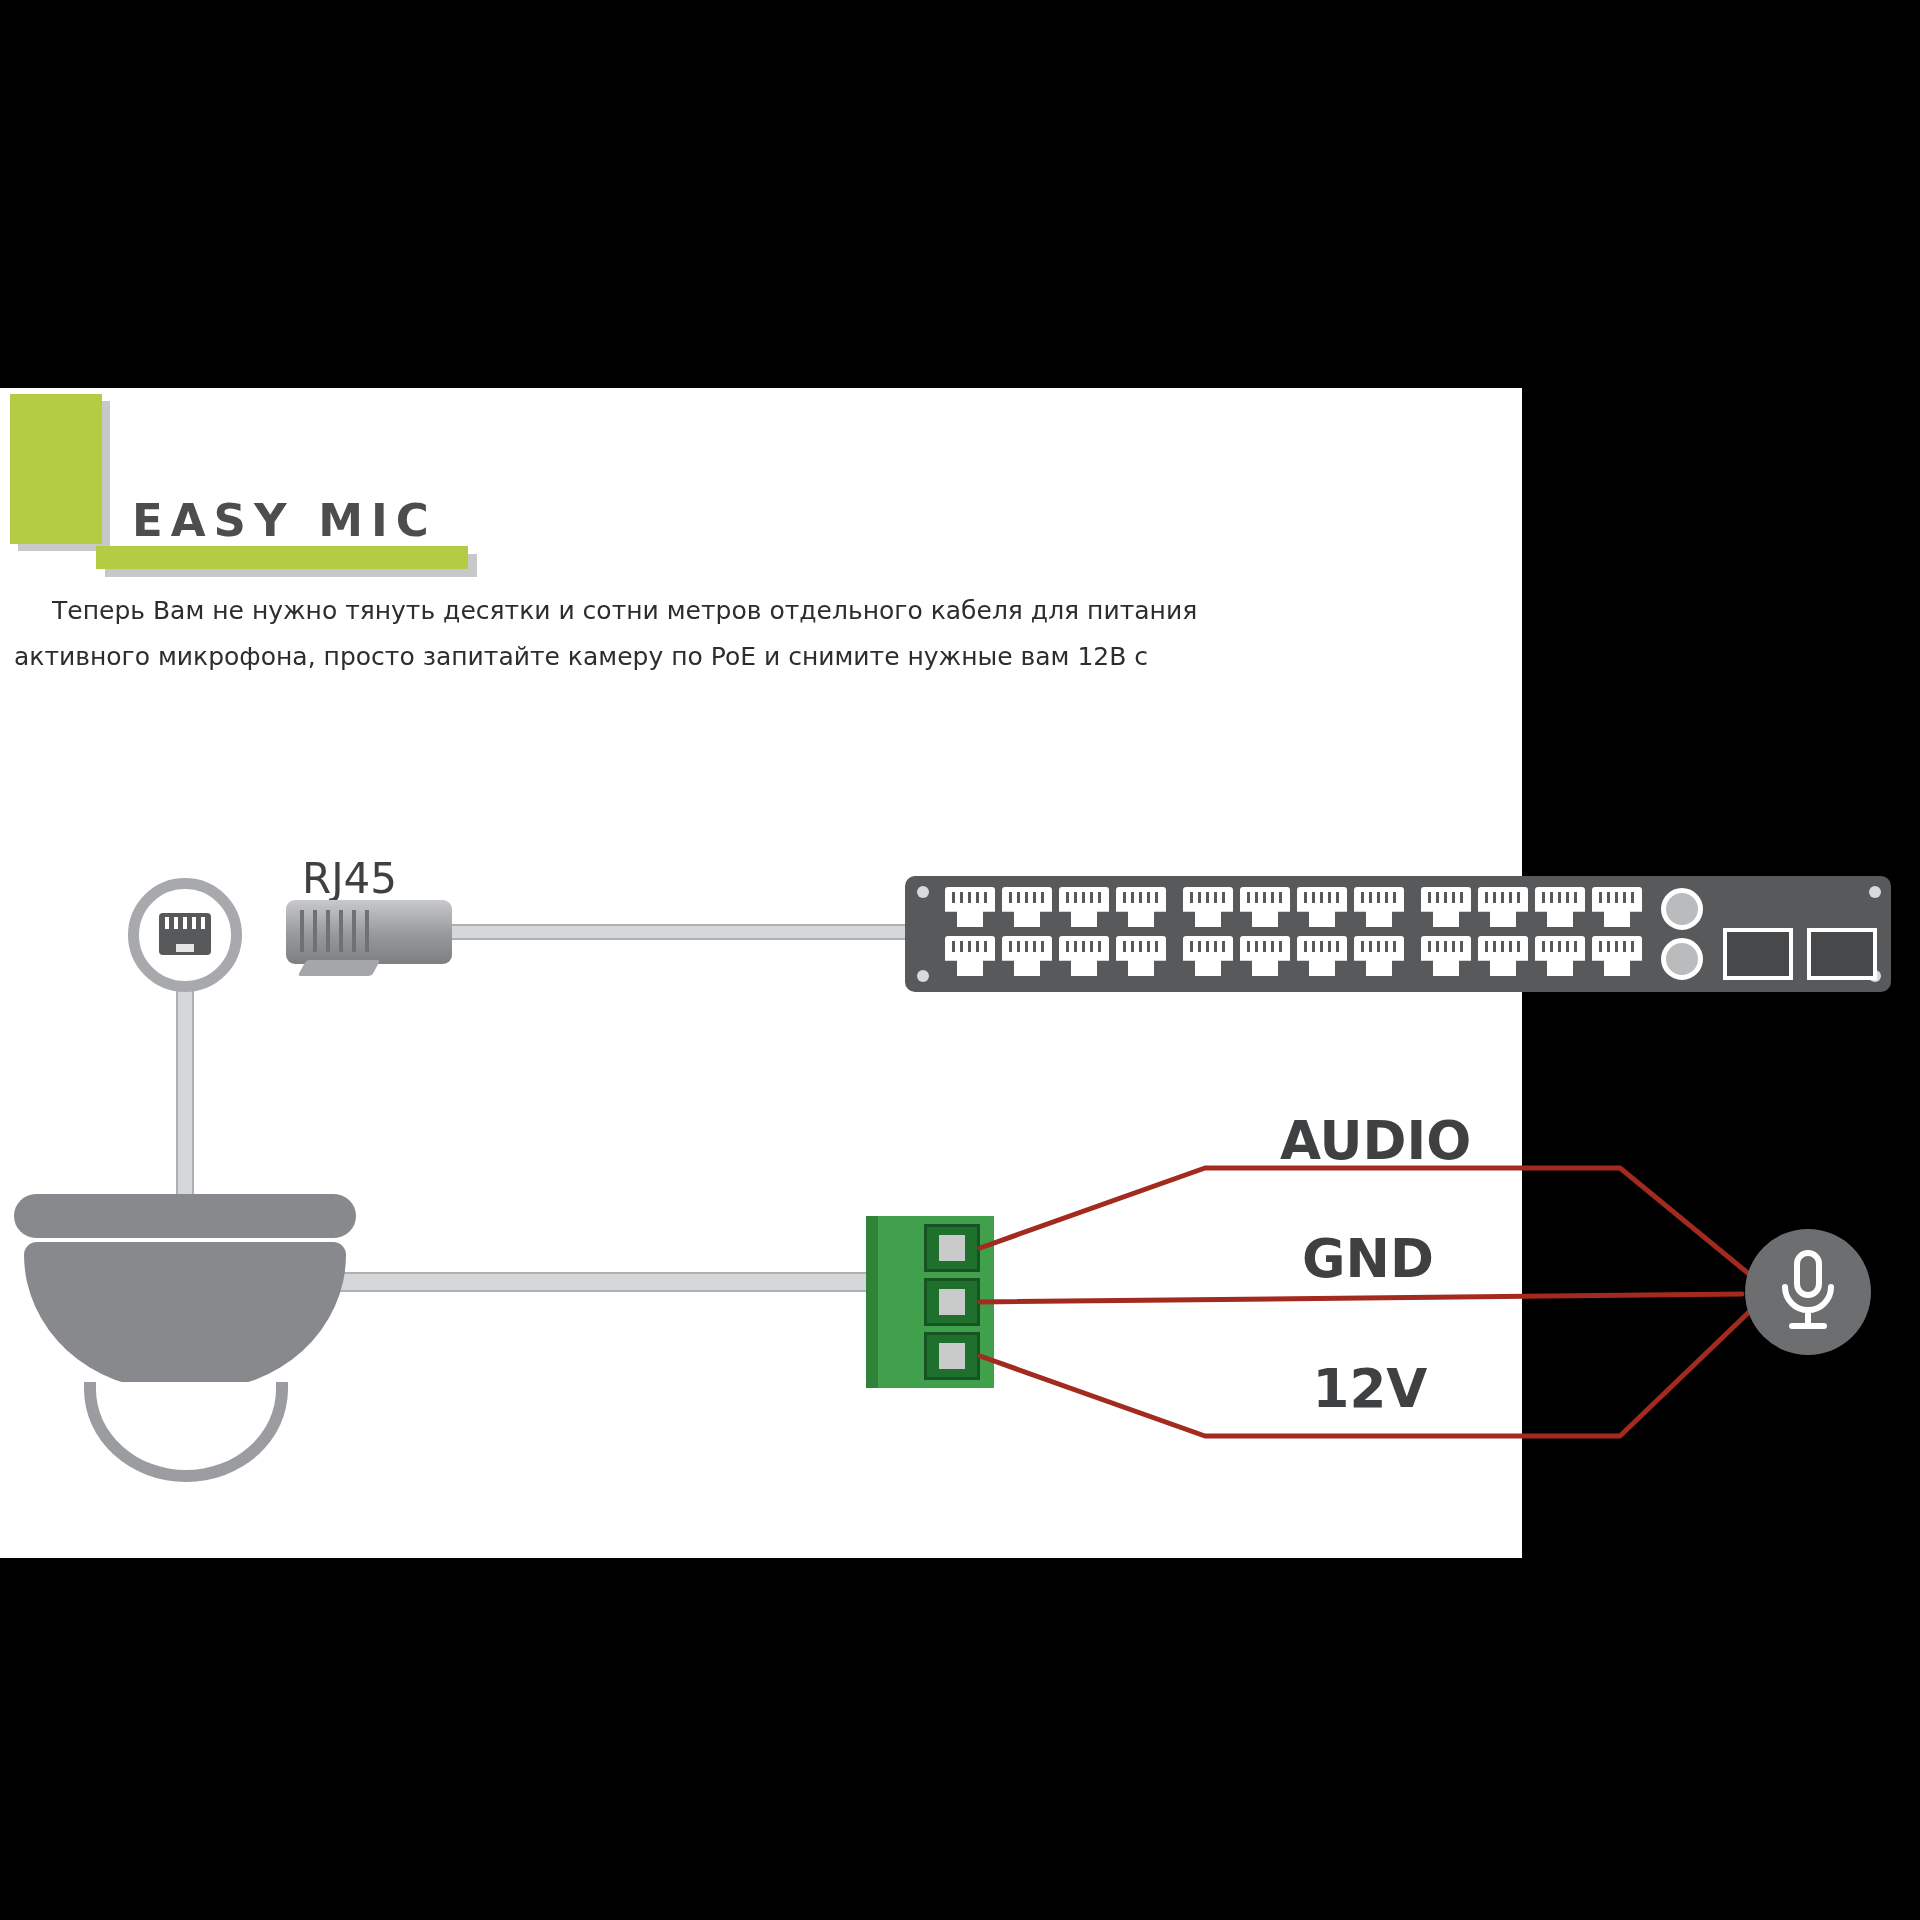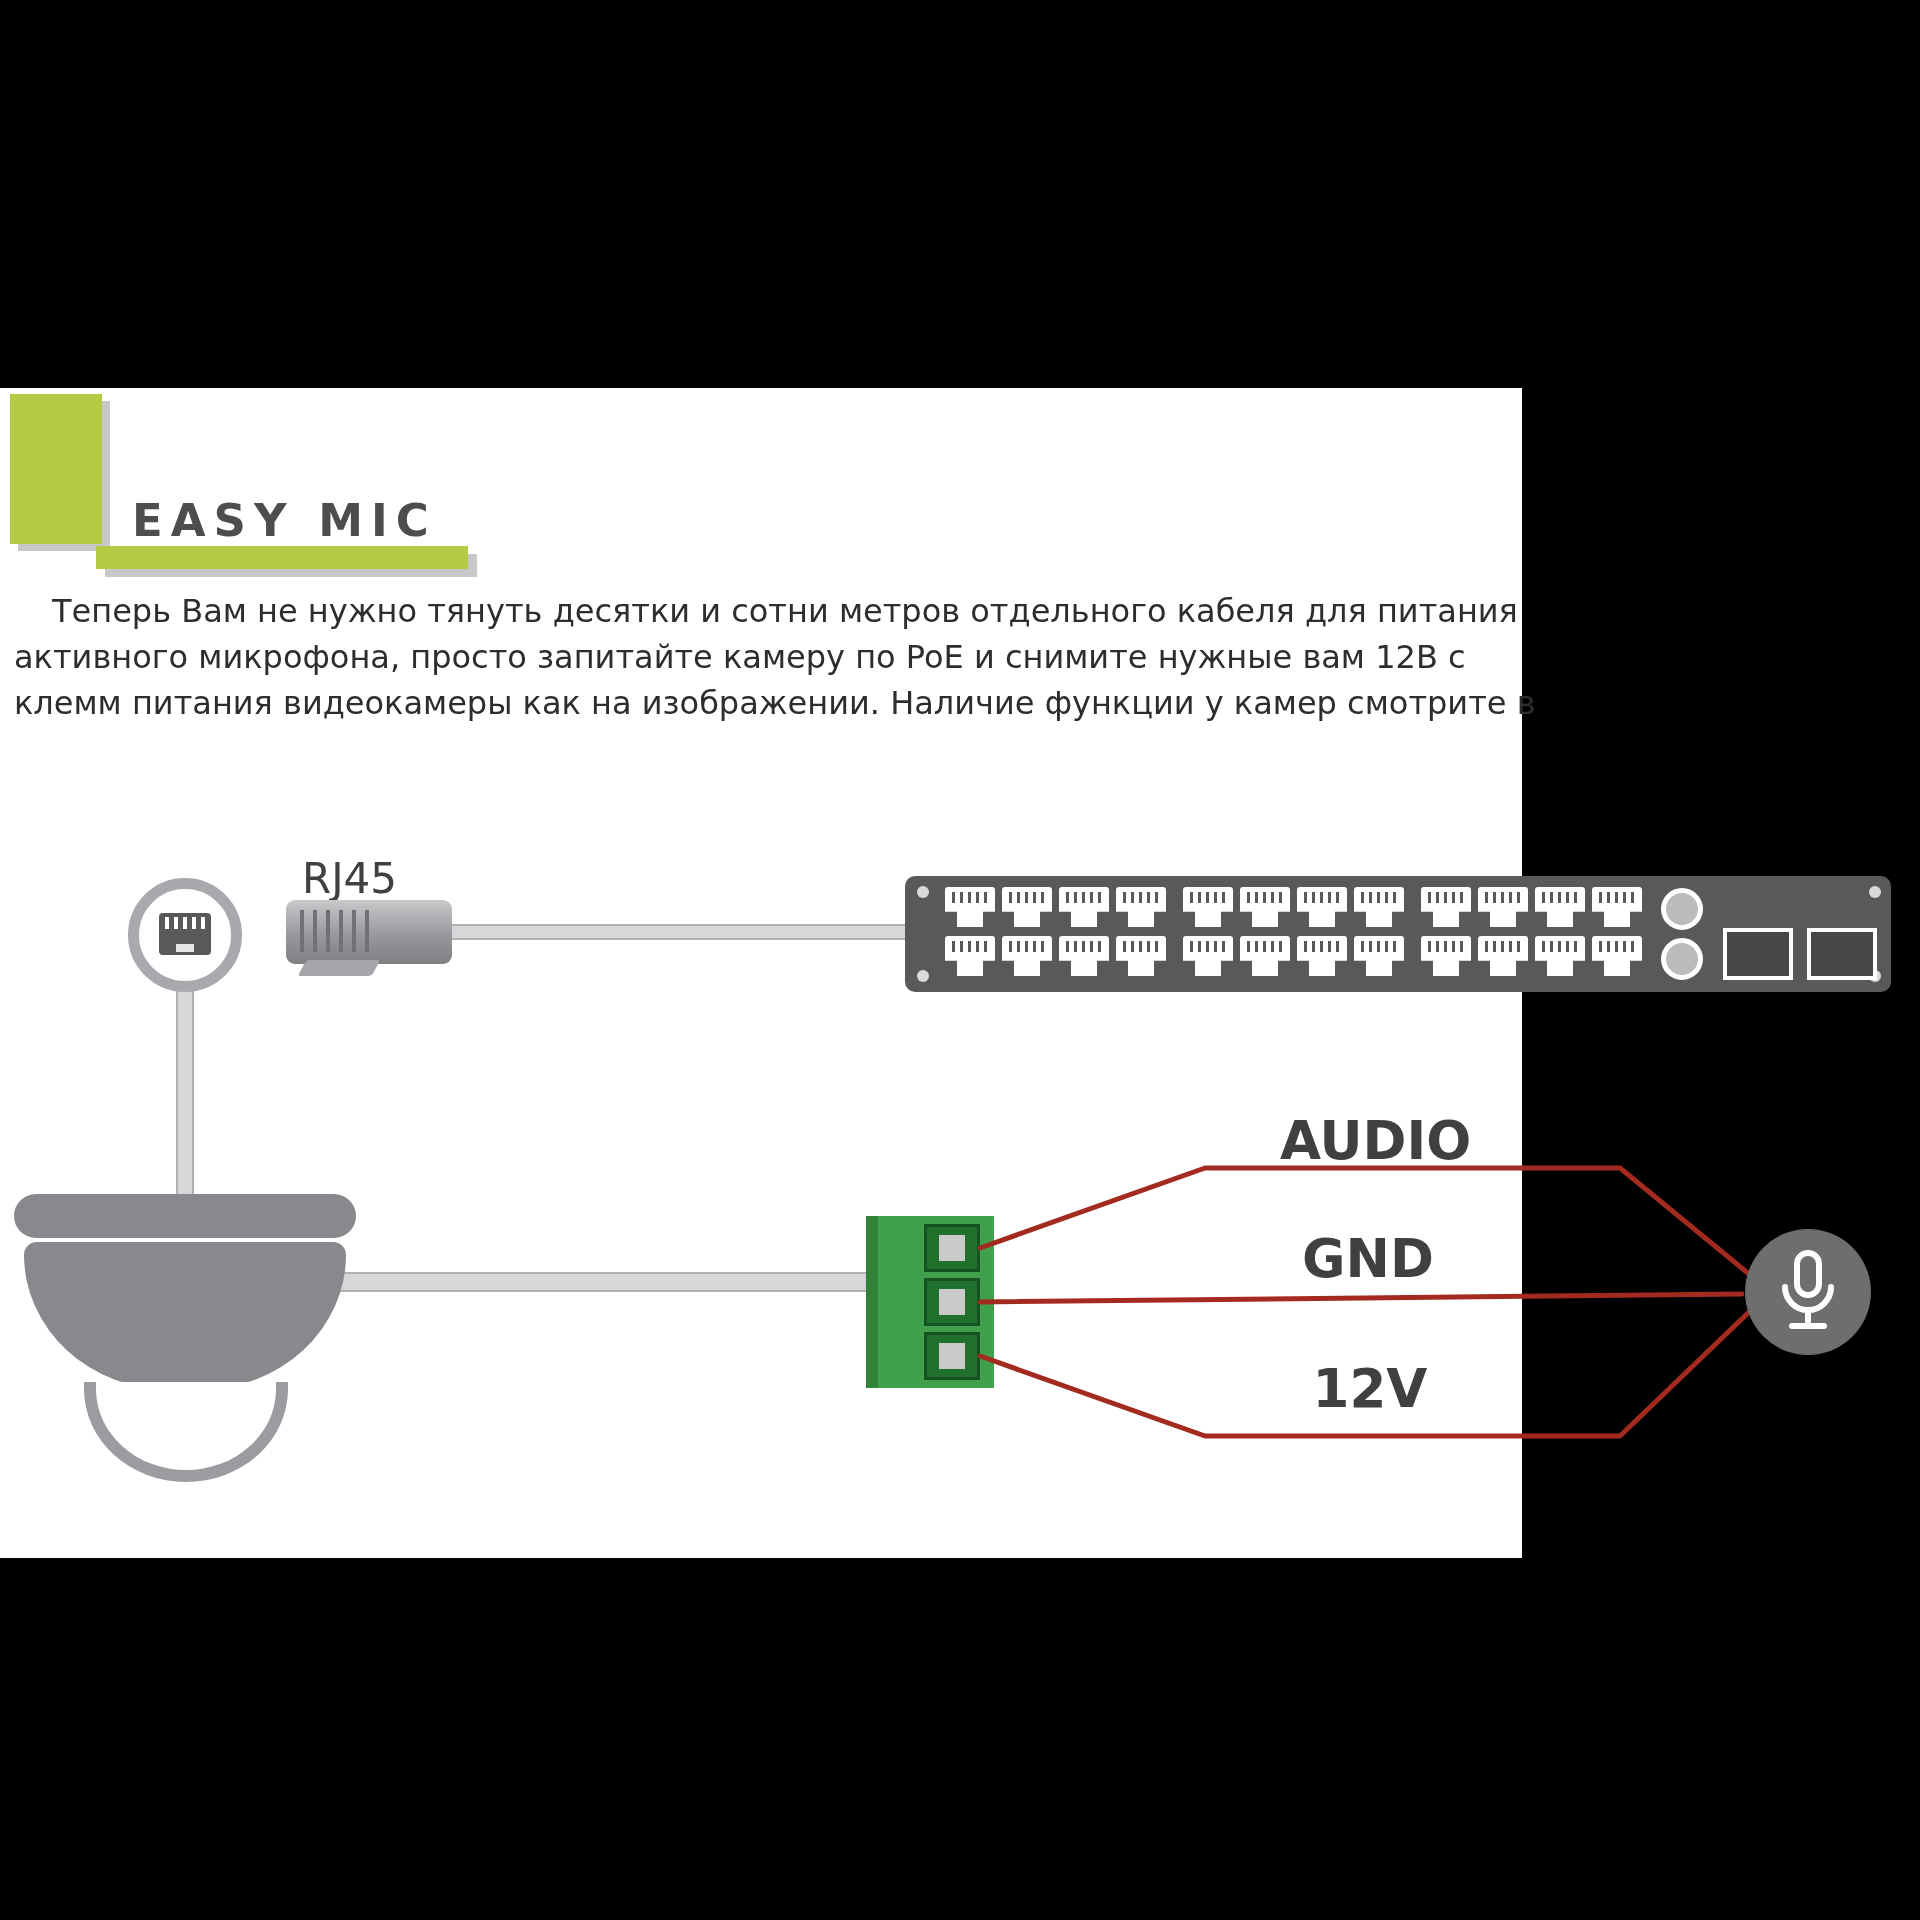--- a/index.html
+++ b/index.html
@@ -22,21 +22,21 @@
     background:#b4cc44; box-shadow:9px 8px 0 #c7c8ca;
   }
   .logo-title {
     position:absolute; left:132px; top:110px; font-size:45px; font-weight:800;
     letter-spacing:8px; color:#4c4d4f; line-height:1;
   }
 
   
   .intro {
     position:absolute; left:14px; top:200px; width:1560px;
-    font-size:32px; line-height:46px; color:#2d2d2f; white-space:nowrap;
+    font-size:25px; line-height:46px; color:#2d2d2f; white-space:nowrap;
   }
   .intro-line:first-child { padding-left:38px; }
 
   
   .cable { position:absolute; background:#d6d7d8; box-sizing:border-box; }
   .cable-h1 { left:440px; top:536px; width:466px; height:16px;
               border-top:2px solid #aeb0b2; border-bottom:2px solid #aeb0b2; border-radius:8px 0 0 8px; }
   .cable-h2 { left:340px; top:884px; width:528px; height:20px;
               border-top:2px solid #aeb0b2; border-bottom:2px solid #aeb0b2; }
   .cable-v  { left:176px; top:600px; width:18px; height:210px;
@@ -161,21 +161,20 @@
 <div class="canvas">
   <div class="content">
 
     <div class="logo-square"></div>
     <div class="logo-bar"></div>
     <div class="logo-title">EASY MIC</div>
 
     <div class="intro">
       <div class="intro-line">Теперь Вам не нужно тянуть десятки и сотни метров отдельного кабеля для питания</div>
       <div class="intro-line">активного микрофона, просто запитайте камеру по PoE и снимите нужные вам 12В с</div>
-      <div class="intro-line">клемм питания видеокамеры как на изображении. Наличие функции у камер смотрите в</div>
     </div>
 
     <div class="cable cable-h1"></div>
     <div class="cable cable-v"></div>
     <div class="cable cable-h2"></div>
 
     <div class="jack">
       <div class="jack-socket"></div>
     </div>
     <div class="rj45-label">RJ45</div>

